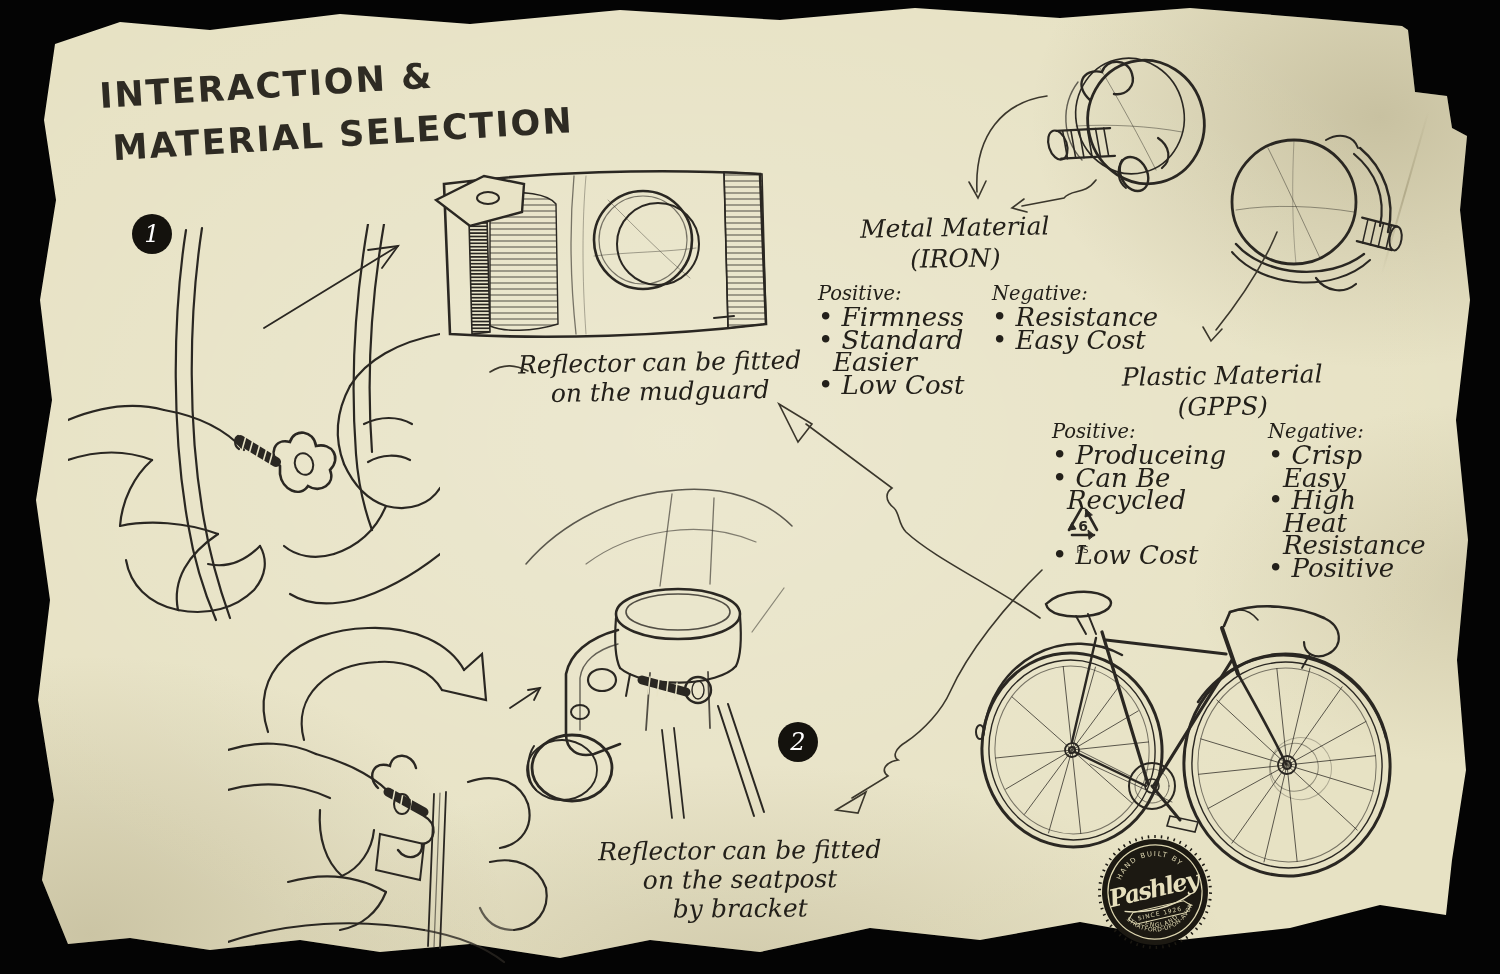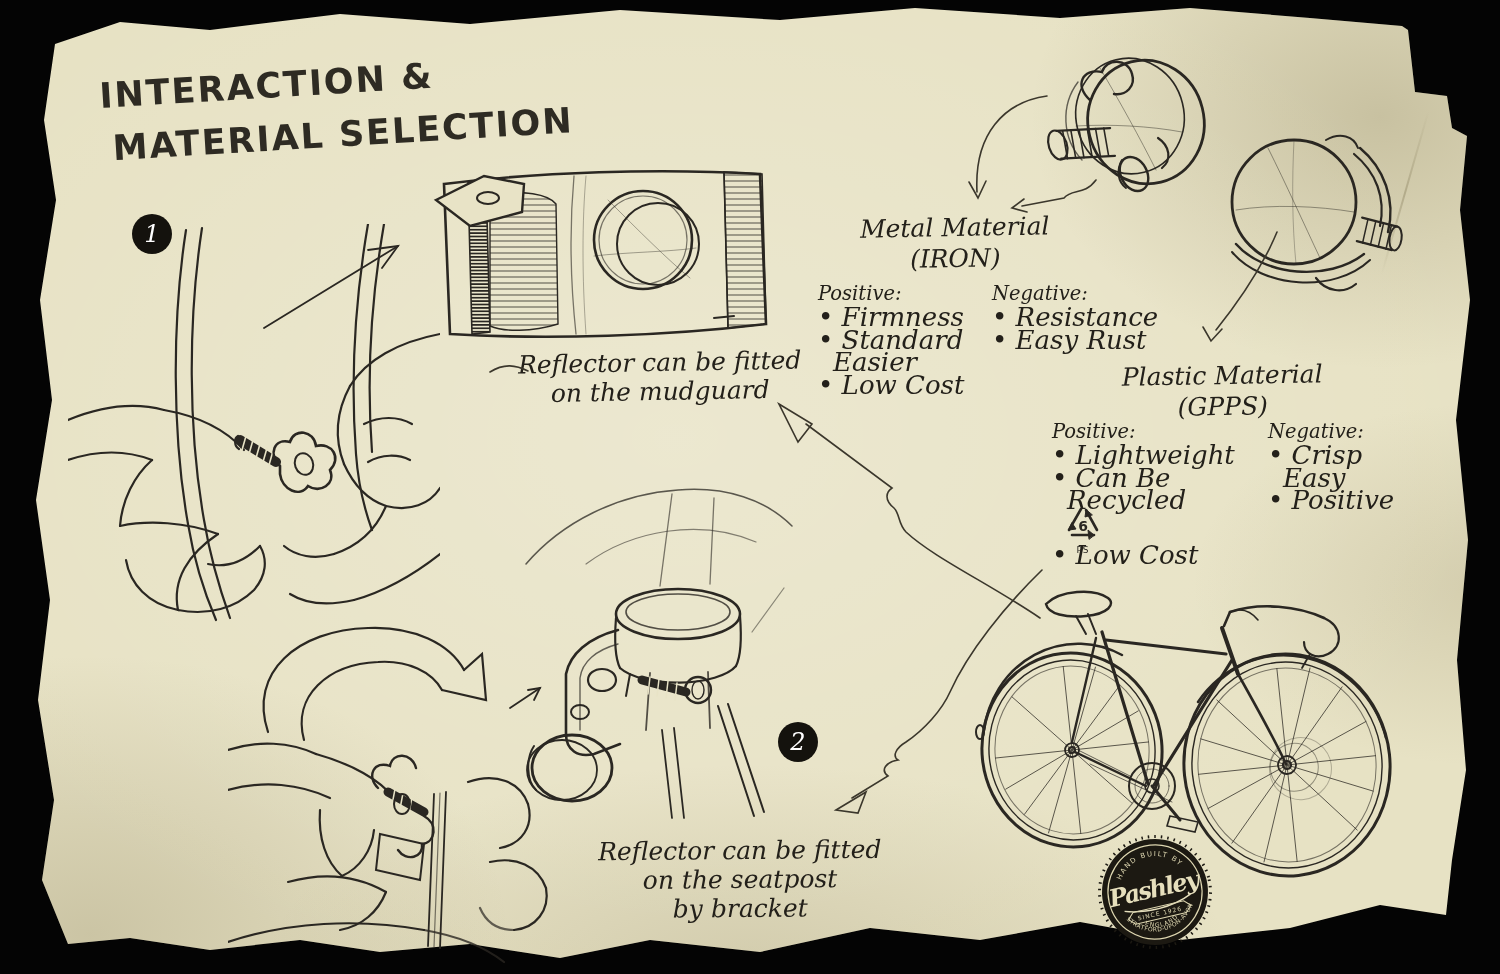--- a/index.html
+++ b/index.html
@@ -194,48 +194,49 @@
   </div>
   <div class="abs script" style="left:818px;top:282px;width:175px;">
     <div class="pnl-label">Positive:</div>
     <div class="bullet">Firmness</div>
     <div class="bullet">Standard Easier</div>
     <div class="bullet">Low Cost</div>
   </div>
   <div class="abs script" style="left:992px;top:282px;width:160px;">
     <div class="pnl-label">Negative:</div>
     <div class="bullet">Resistance</div>
-    <div class="bullet">Easy Rust</div>
+    <div class="bullet">Easy Cost</div>
   </div>
 
   <div class="abs script mat-head" style="left:1085px;top:360px;width:275px;transform:rotate(-1deg);">
     <div>Plastic Material</div>
     <div>(GPPS)</div>
   </div>
   <div class="abs script" style="left:1052px;top:420px;width:190px;">
     <div class="pnl-label">Positive:</div>
-    <div class="bullet">Lightweight</div>
+    <div class="bullet">Produceing</div>
     <div class="bullet">Can Be Recycled</div>
   </div>
   <svg class="abs" style="left:1060px;top:502px;" width="46" height="56" viewBox="0 0 46 56" fill="none" stroke="#2a2722" stroke-width="2.6" stroke-linecap="round">
     <path d="M21,7 L9,28"></path>
       <path d="M9,28 L16,27 L12,21 Z" fill="#2a2722" stroke-width="1"></path>
     <path d="M12,33 L34,33"></path>
       <path d="M34,33 L28,28 L29,37 Z" fill="#2a2722" stroke-width="1"></path>
     <path d="M37,28 L26,8"></path>
       <path d="M26,8 L25,15 L32,13 Z" fill="#2a2722" stroke-width="1"></path>
     <text x="23" y="29" text-anchor="middle" font-size="14" font-family="DejaVu Sans,sans-serif" font-weight="bold" fill="#2a2722" stroke="none">6</text>
     <text x="23" y="51" text-anchor="middle" font-size="9" letter-spacing="1" font-family="DejaVu Sans,sans-serif" fill="#2a2722" stroke="none">PS</text>
   </svg>
   <div class="abs script" style="left:1052px;top:544px;width:190px;">
     <div class="bullet">Low Cost</div>
   </div>
   <div class="abs script" style="left:1268px;top:420px;width:150px;">
     <div class="pnl-label">Negative:</div>
     <div class="bullet">Crisp Easy</div>
+    <div class="bullet">High Heat Resistance</div>
     <div class="bullet">Positive</div>
   </div>
 
   <svg class="abs sk" style="left:522px;top:468px;" width="276" height="352" viewBox="0 0 276 352" fill="none" stroke="#2a2722" stroke-width="2.2" stroke-linecap="round">
     <path d="M4,96 C40,54 96,26 156,22 C204,18 244,32 270,58" stroke-width="1.5" opacity="0.75"></path>
     <path d="M64,96 C110,62 178,50 234,74" stroke-width="1.2" opacity="0.55"></path>
     <path d="M150,26 L138,118" stroke-width="1.3" opacity="0.6"></path>
     <path d="M192,30 L188,116" stroke-width="1.3" opacity="0.6"></path>
     <g>
       <ellipse cx="156" cy="146" rx="62" ry="25" stroke-width="2.6"></ellipse>

